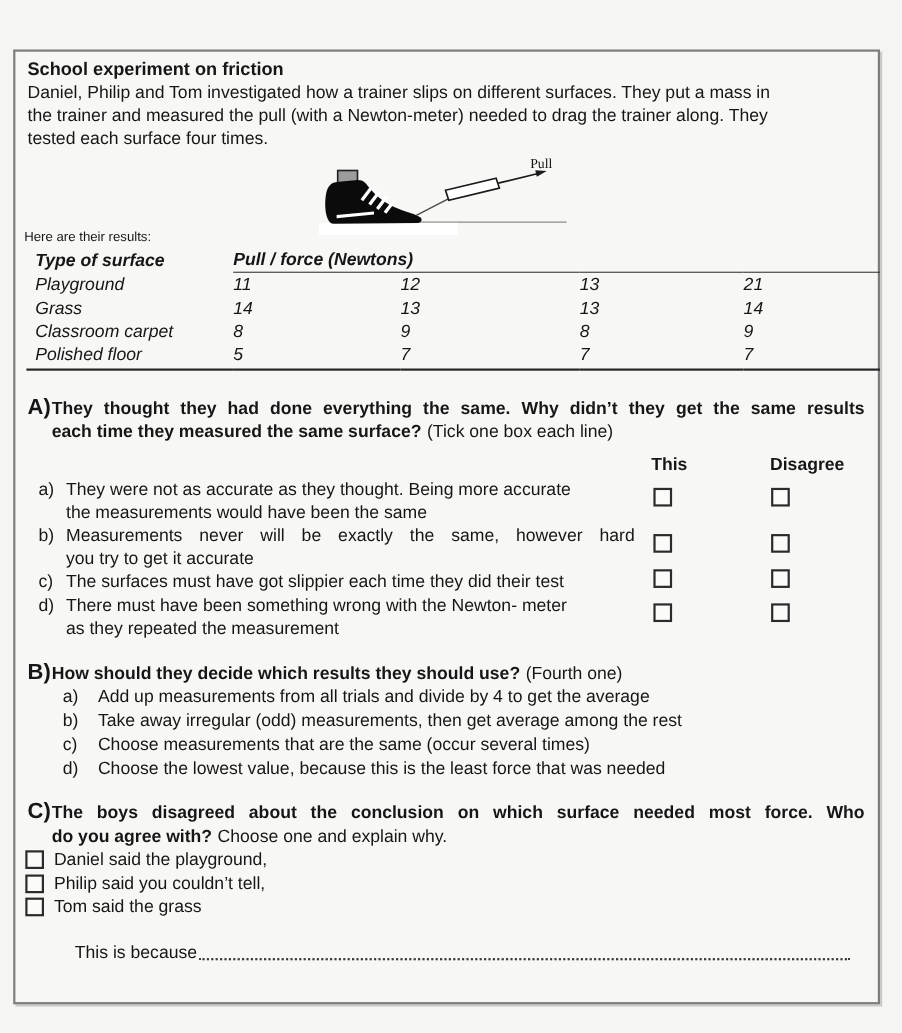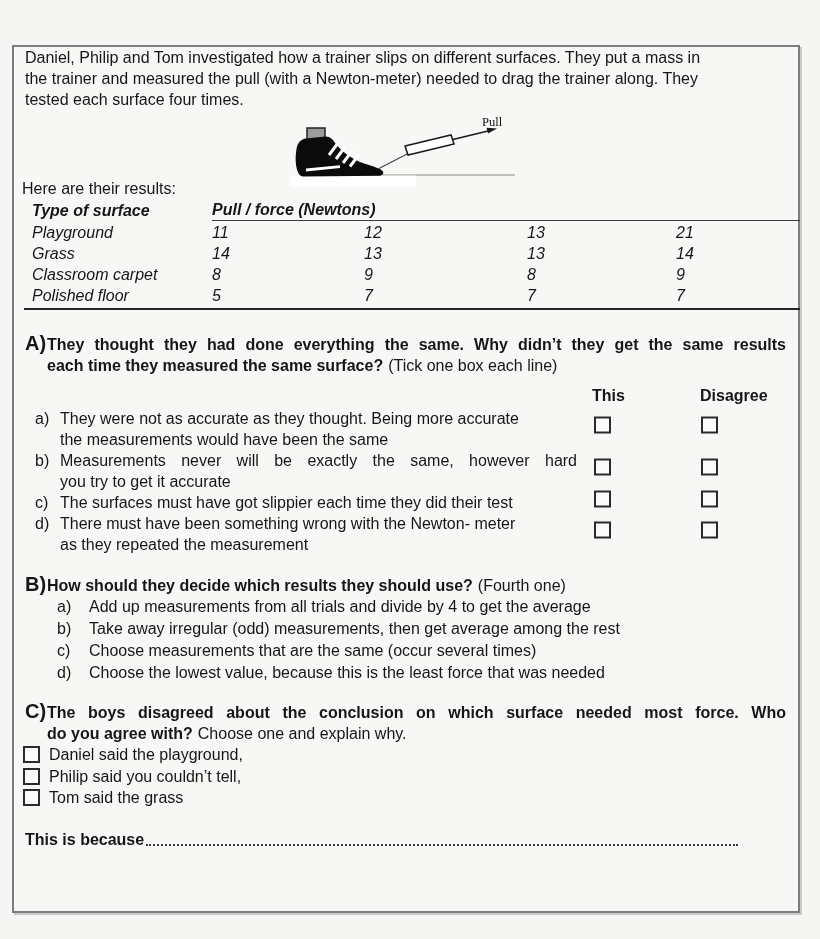--- a/index.html
+++ b/index.html
@@ -13,21 +13,21 @@
     box-sizing:border-box; background:#f7f7f5;
     border:2px solid #7d7d7d; box-shadow:2px 2px 0 rgba(120,120,120,.35);
   }
   .title { margin:6px 14px 0 11px; font-weight:bold; font-size:16.5px; line-height:21px; }
   .intro { margin:0 14px 0 11px; font-size:16px; line-height:21px; }
   .intro .line { display:block; white-space:nowrap; }
 
   .figure { position:relative; height:68px; }
   .figure svg { position:absolute; left:256px; top:0; overflow:visible; }
 
-  .results-caption { margin:0 0 0 8px; font-size:16px; line-height:21px; }
+  .results-caption { margin:0 0 0 8px; font-size:12px; line-height:21px; }
 
   table.results { border-collapse:collapse; margin-left:10px; width:776px; table-layout:fixed; font-size:16px; }
   table.results th, table.results td { text-align:left; padding:0; line-height:21px; vertical-align:bottom;font-style:italic; }
   .r-group th { font-weight:bold; line-height:19px; }
   .r-group .c0 { padding-left:8px; }
   .r-group .cg { border-bottom:1.5px solid #3a3a3a; }
   .r-times th { font-weight:bold; border-bottom:2.5px solid #262626; padding:1px 0 2px 0; }
   .r-data td.c0 { padding-left:8px; }
   .r-data.first td { padding-top:1px; }
   .r-data.last td { border-bottom:2px solid #262626; padding-bottom:2px; }
@@ -59,29 +59,30 @@
   .qa-item .cb.disagree { left:666px; }
 
   .b-item { display:flex; margin-left:32px; line-height:22px; white-space:nowrap; }
   .b-letter { width:32px; flex:0 0 32px; }
 
   .c-opts { margin-left:-2px; }
   .c-opt { display:flex; align-items:center; height:21.5px; }
   .c-opt .label { margin-left:9px; white-space:nowrap; line-height:21px; }
 
   .because-row { display:flex; align-items:flex-end; margin:22px 12px 0 11px; font-size:16px; }
-  .because-label { font-weight:bold; white-space:nowrap; }
+  .because-label { font-weight:normal; white-space:nowrap;margin-left:43px; }
   .dotline { width:592px; border-bottom:2.5px dotted #3a3a3a; margin:0 0 3px 2px; }
 </style>
 </head>
 <body>
 
 <div class="page">
   <div class="sheet">
 
+    <div class="title">School experiment on friction</div>
 
     <div class="intro">
       <span class="line">Daniel, Philip and Tom investigated how a trainer slips on different surfaces. They put a mass in</span>
       <span class="line">the trainer and measured the pull (with a Newton-meter) needed to drag the trainer along. They</span>
       <span class="line">tested each surface four times.</span>
     </div>
 
     <div class="figure">
       <svg width="248" height="80" viewBox="0 0 248 80">
         <line x1="34" y1="65" x2="245" y2="65" stroke="#8a8a8a" stroke-width="1.2"></line>

